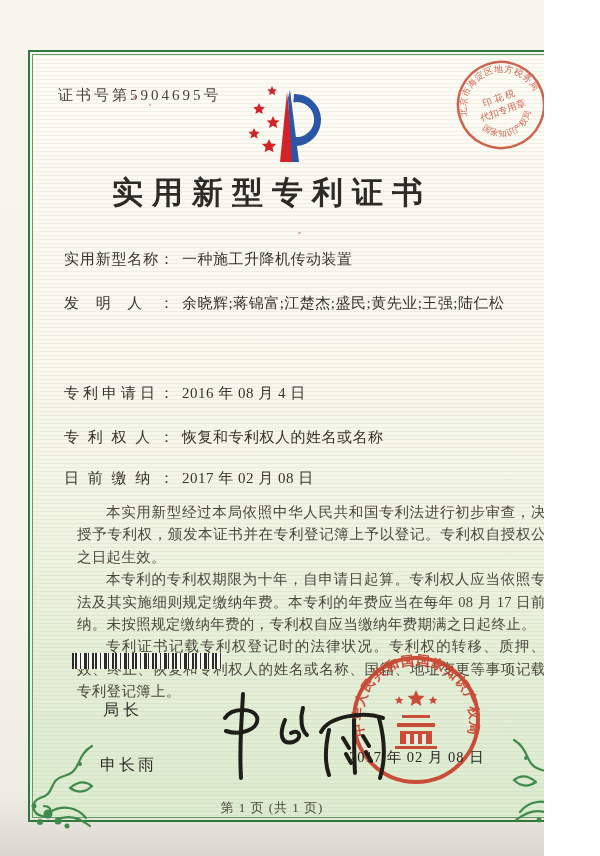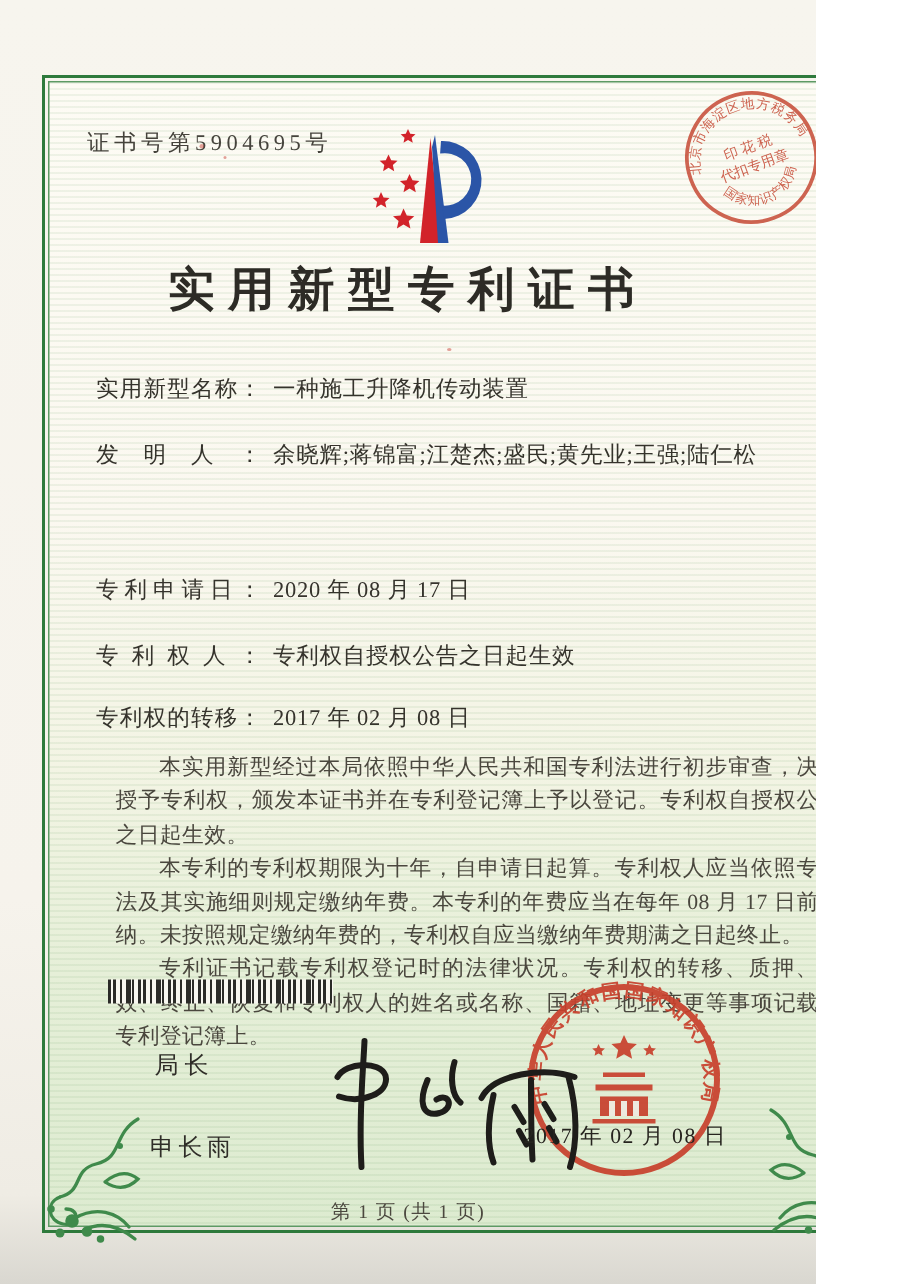--- a/index.html
+++ b/index.html
@@ -88,27 +88,27 @@
 
   <div class="title">实用新型专利证书</div>
 
   <div class="field-row" style="top:250px">
     <span class="field-label">实用新型名称：</span><span class="field-value">一种施工升降机传动装置</span>
   </div>
   <div class="field-row" style="top:294px">
     <span class="field-label">发明人：</span><span class="field-value">余晓辉;蒋锦富;江楚杰;盛民;黄先业;王强;陆仁松</span>
   </div>
   <div class="field-row" style="top:384px">
-    <span class="field-label">专利申请日：</span><span class="field-value">2020 年 08 月 17 日</span>
+    <span class="field-label">专利申请日：</span><span class="field-value">2016 年 08 月 4 日</span>
   </div>
   <div class="field-row" style="top:428px">
-    <span class="field-label">专利权人：</span><span class="field-value">专利权自授权公告之日起生效</span>
+    <span class="field-label">专利权人：</span><span class="field-value">恢复和专利权人的姓名或名称</span>
   </div>
   <div class="field-row" style="top:469px">
-    <span class="field-label">专利权的转移：</span><span class="field-value">2017 年 02 月 08 日</span>
+    <span class="field-label">日前缴纳：</span><span class="field-value">2017 年 02 月 08 日</span>
   </div>
 
   <div class="paragraphs">
     <p>本实用新型经过本局依照中华人民共和国专利法进行初步审查，决定授予专利权，颁发本证书并在专利登记簿上予以登记。专利权自授权公告之日起生效。</p>
     <p>本专利的专利权期限为十年，自申请日起算。专利权人应当依照专利法及其实施细则规定缴纳年费。本专利的年费应当在每年 08 月 17 日前缴纳。未按照规定缴纳年费的，专利权自应当缴纳年费期满之日起终止。</p>
     <p>专利证书记载专利权登记时的法律状况。专利权的转移、质押、无效、终止、恢复和专利权人的姓名或名称、国籍、地址变更等事项记载在专利登记簿上。</p>
   </div>
 
   <div class="barcode"></div>
 

